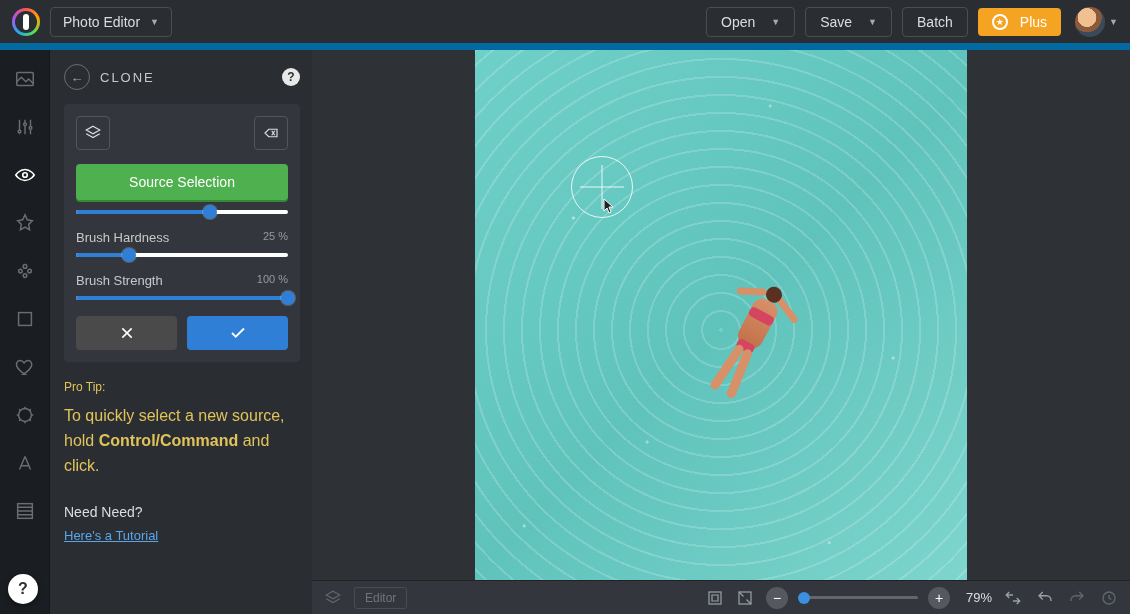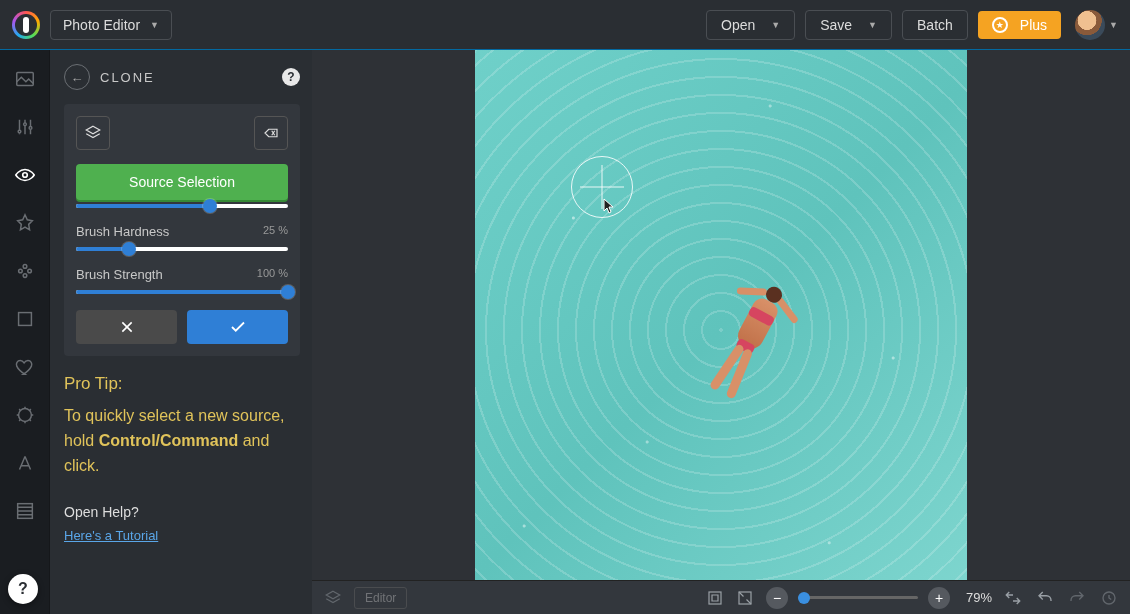--- a/index.html
+++ b/index.html
@@ -1,19 +1,19 @@
 <!DOCTYPE html>
 <html><head>
 <meta charset="utf-8">
 <style>
 * { margin: 0; padding: 0; box-sizing: border-box; font-family: -apple-system, BlinkMacSystemFont, "Segoe UI", Arial, sans-serif; }
 body { width: 1130px; height: 614px; background: #1a1d21; color: #e0e0e0; overflow: hidden; position: relative; }
 
 
-.topbar { height: 50px; background: #2a2e33; display: flex; align-items: center; padding: 0 12px; border-bottom: 1px solid #0369a1; }
+.topbar { height: 50px; background: #2a2e33; display: flex; align-items: center; padding: 0 12px; border-bottom: 7px solid #0369a1; }
 .logo { width: 28px; height: 28px; border-radius: 50%; background: conic-gradient(#ff5555,#ffaa00,#55dd55,#22aaee,#aa55ee,#ff5555); position: relative; margin-right: 10px; }
 .logo::after { content:""; position:absolute; inset:3px; border-radius:50%; background:#2a2e33; }
 .logo::before { content:""; position:absolute; left:11px; top:6px; width:6px; height:16px; background:#fff; border-radius:3px; z-index:1;}
 .app-title { border: 1px solid #4a4e53; border-radius: 4px; padding: 6px 12px; font-size: 14px; color:#dcdcdc; display:flex; align-items:center; gap:6px; cursor:pointer; }
 .spacer { flex: 1; }
 .top-btn { border: 1px solid #4a4e53; background: transparent; color:#dcdcdc; border-radius:4px; padding:6px 14px; font-size:14px; margin-left:10px; cursor:pointer; display:flex; align-items:center; gap:12px; }
 .plus-btn { background:#f5a322; border:none; color:#fff; font-weight:500; }
 .plus-btn .star { width:16px; height:16px; border:2px solid #fff; border-radius:50%; display:inline-flex; align-items:center; justify-content:center; font-size:9px; }
 .avatar { width:30px; height:30px; border-radius:50%; background: radial-gradient(circle at 40% 35%, #f0c090 35%, #8a5a3a 36% 55%, #3a4a5a 56%); margin-left:14px; cursor:pointer; position:relative;}
 .chev { font-size:9px; margin-left:4px; color:#aaa; }
@@ -25,32 +25,32 @@
 
 
 .panel { position:absolute; left:50px; top:50px; width:262px; bottom:0; background:#2a2e33; padding:14px 12px 14px 14px; overflow-y:auto; }
 .panel-head { display:flex; align-items:center; gap:10px; margin-bottom:14px; }
 .back-circle { width:26px; height:26px; border:1px solid #6a6e73; border-radius:50%; display:flex; align-items:center; justify-content:center; cursor:pointer; color:#aaa; font-size:13px;}
 .panel-title { letter-spacing:2px; font-size:13px; color:#c8c8c8; }
 .help-circle { margin-left:auto; width:18px; height:18px; background:#e8e8e8; color:#2a2e33; border-radius:50%; font-size:12px; display:flex; align-items:center; justify-content:center; cursor:pointer; font-weight:bold;}
 .card { background:#33373d; border-radius:4px; padding:12px; }
 .layer-row { display:flex; justify-content:space-between; margin-bottom:14px; }
 .layer-btn { width:34px; height:34px; border:1px solid #555; border-radius:4px; background:transparent; color:#ddd; cursor:pointer; display:flex; align-items:center; justify-content:center;}
-.source-btn { width:100%; background:#4fb04f; color:#fff; border:none; border-radius:4px; padding:10px 12px; font-size:14px; cursor:pointer; margin-bottom:4px; box-shadow:0 2px 0 #368a36;}
+.source-btn { width:100%; background:#4fb04f; color:#fff; border:none; border-radius:4px; padding:10px 12px; font-size:14px; cursor:pointer; margin-bottom:10px; box-shadow:0 2px 0 #368a36;}
 .slider-group { margin-bottom:16px; }
 .slider-label-row { display:flex; justify-content:space-between; font-size:13px; color:#c8c8c8; margin-bottom:8px;}
 .slider-val { font-size:11px; color:#999; }
 .slider { position:relative; height:4px; background:#fff; border-radius:2px; cursor:pointer;}
 .slider-fill { position:absolute; left:0; top:0; bottom:0; background:#2f7fd6; border-radius:2px;}
 .slider-thumb { position:absolute; top:50%; width:14px; height:14px; background:#2f7fd6; border-radius:50%; transform:translate(-50%,-50%); box-shadow:0 0 0 1px rgba(255,255,255,.2);}
 .action-row { display:flex; gap:10px; margin-top:6px;}
 .act-btn { flex:1; height:34px; border:none; border-radius:4px; cursor:pointer; display:flex; align-items:center; justify-content:center; color:#fff; font-size:16px;}
 .act-cancel { background:#4a4a4a; }
 .act-apply { background:#2f7fd6; }
-.tip-title { color:#e0c35a; font-size:17px; margin:18px 0 10px 0;}
+.tip-title { color:#e0c35a; font-size:12px; margin:18px 0 10px 0;}
 .tip-text { color:#e0c35a; font-size:16px; line-height:1.55;}
 .help-title { color:#ddd; font-size:14px; margin-top:26px; margin-bottom:6px;}
 .help-link { color:#5aa6e8; font-size:13px; text-decoration:underline; cursor:pointer;}
 
 
 .canvas-area { position:absolute; left:312px; top:50px; right:0; bottom:34px; background:#2e3136; display:flex; align-items:flex-start; justify-content:center; overflow:hidden;}
 .image-wrap { width:492px; height:560px; margin-top:0; position:relative; background:linear-gradient(135deg,#6fd0c9,#5fc3bc,#7fd6cf); }
 .water { position:absolute; inset:0; background:
   radial-gradient(circle at 20% 30%, rgba(255,255,255,.5) 1px, transparent 2px),
   radial-gradient(circle at 60% 10%, rgba(255,255,255,.4) 1px, transparent 2px),
@@ -252,21 +252,21 @@
       </button>
     </div>
   </div>
 
   <div class="tip-title">Pro Tip:</div>
   <div class="tip-text">
     <span>To quickly select a new source,</span><br>
     <span>hold </span><b>Control/Command</b><span> and click.</span>
   </div>
 
-  <div class="help-title">Open Help?</div>
+  <div class="help-title">Need Need?</div>
   <a class="help-link">Here's a Tutorial</a>
 </div>
 
 <div class="canvas-area">
   <div class="image-wrap">
     <div class="water"></div>
     <div class="swimmer">
       <div class="arm-l"></div>
         <div class="arm-r"></div>
       <div class="head"></div>

